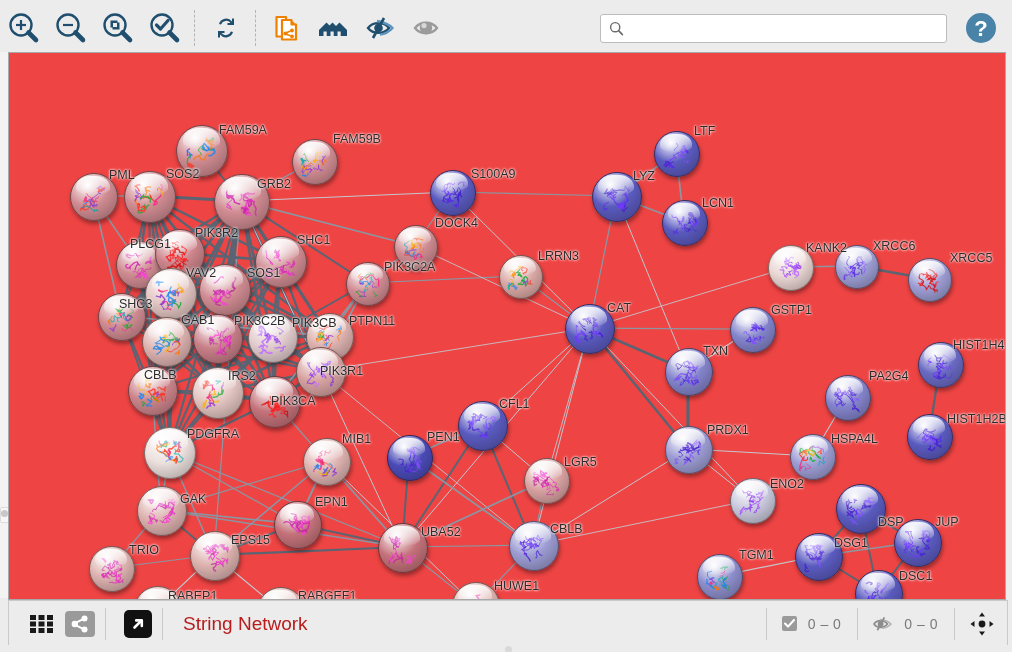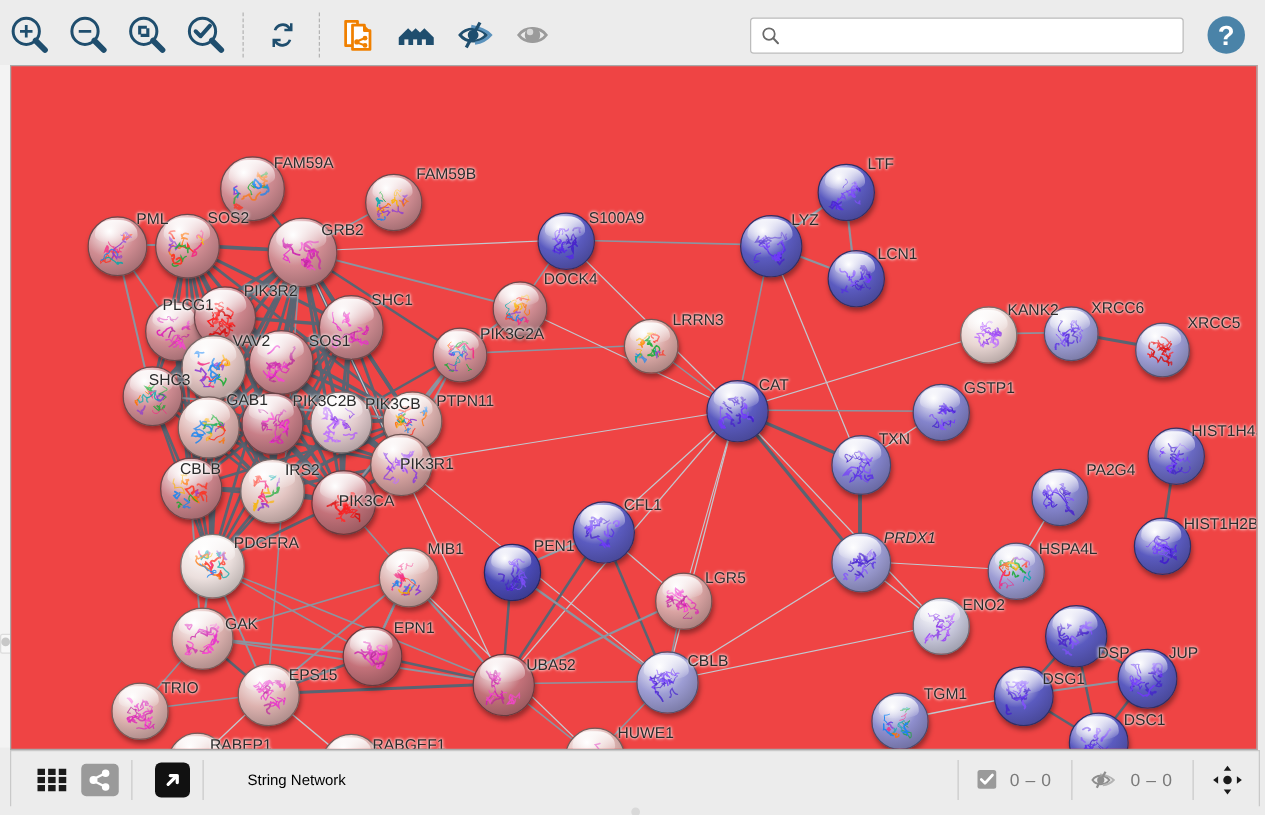--- a/index.html
+++ b/index.html
@@ -93,21 +93,21 @@
 
   
   #statusbar{
     position:absolute;left:8px;top:600px;width:998px;height:45px;
     background:#ececec;border:1px solid #c9c9c9;
     display:flex;align-items:center;
   }
   #statusbar .sb-sep{width:1px;height:32px;background:#c9c9c9;margin:0 10px;}
   .sb-icobtn{width:34px;height:30px;display:flex;align-items:center;justify-content:center;cursor:pointer;}
   #sb-title{
-    font-size:12px;color:#000000;margin-left:25px;
+    font-size:19px;color:#b91c1c;margin-left:10px;
   }
   #sb-right{margin-left:auto;display:flex;align-items:center;height:45px;padding-right:8px;}
   .sb-count{font-size:14px;color:#7a7a7a;margin:0 6px;letter-spacing:.5px;}
   .sb-mini{display:flex;align-items:center;margin:0 4px;}
   #bottomstrip{position:absolute;left:0;top:645px;width:1012px;height:7px;background:#ececec;}
   #botdot{position:absolute;left:505px;top:646px;width:7px;height:7px;border-radius:50%;background:#d9d9d9;}
 </style>
 </head>
 <body>
 
@@ -1524,21 +1524,21 @@
           <div class="nlabel" style="left: 262px; top: 341px;">PIK3CA</div>
           <div class="nlabel" style="left: 311px; top: 311px;">PIK3R1</div>
           <div class="nlabel" style="left: 694px; top: 291px;">TXN</div>
           <div class="nlabel" style="left: 944px; top: 285px;">HIST1H4J</div>
           <div class="nlabel" style="left: 860px; top: 316px;">PA2G4</div>
           <div class="nlabel" style="left: 178px; top: 374px;">PDGFRA</div>
           <div class="nlabel" style="left: 333px; top: 379px;">MIB1</div>
           <div class="nlabel" style="left: 490px; top: 344px;">CFL1</div>
           <div class="nlabel" style="left: 418px; top: 377px;">PEN1</div>
           <div class="nlabel" style="left: 555px; top: 402px;">LGR5</div>
-          <div class="nlabel" style="left: 698px; top: 370px; font-style: italic;">PRDX1</div>
+          <div class="nlabel" style="left: 698px; top: 370px;">PRDX1</div>
           <div class="nlabel" style="left: 822px; top: 379px;">HSPA4L</div>
           <div class="nlabel" style="left: 938px; top: 359px;">HIST1H2BL</div>
           <div class="nlabel" style="left: 761px; top: 424px;">ENO2</div>
           <div class="nlabel" style="left: 869px; top: 426px; margin-top: 36px;">DSP</div>
           <div class="nlabel" style="left: 926px; top: 462px;">JUP</div>
           <div class="nlabel" style="left: 825px; top: 483px;">DSG1</div>
           <div class="nlabel" style="left: 890px; top: 516px;">DSC1</div>
           <div class="nlabel" style="left: 730px; top: 495px;">TGM1</div>
           <div class="nlabel" style="left: 171px; top: 439px;">GAK</div>
           <div class="nlabel" style="left: 306px; top: 442px;">EPN1</div>

